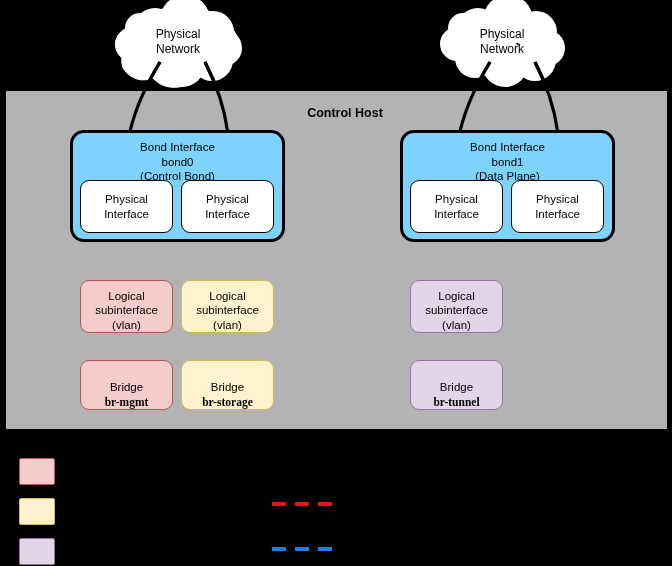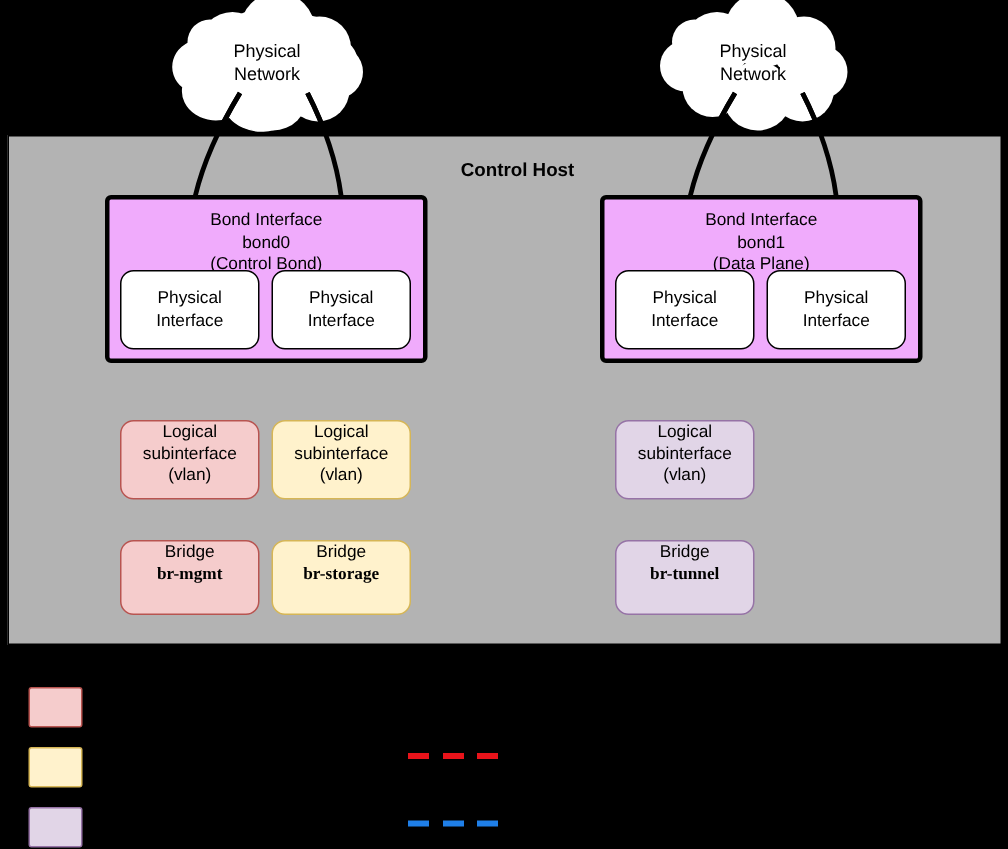--- a/index.html
+++ b/index.html
@@ -7,32 +7,32 @@
        font-family:"Liberation Sans",sans-serif;color:#000;}
   #stage{position:absolute;inset:0;width:672px;height:566px;}
 
   .host-panel{position:absolute;left:5px;top:90px;width:663px;height:340px;
               background:#b3b3b3;border:1px solid #000;box-sizing:border-box;}
   .host-title{position:absolute;left:300px;top:106px;width:90px;text-align:center;
               font-size:12.5px;font-weight:bold;color:#000;}
 
   .cloud-label{position:absolute;text-align:center;font-size:12px;line-height:15px;color:#000;}
 
-  .bond-box{position:absolute;background:#f0abfc;border:3px solid #000;border-radius:4px;
+  .bond-box{position:absolute;background:#7dd3fc;border:3px solid #000;border-radius:14px;
             box-sizing:border-box;}
   .bond-text{position:absolute;text-align:center;font-size:11.5px;line-height:14.5px;color:#000;
              width:100%;left:0;top:7px;}
   .bond-text b{font-weight:normal;}
 
   .phy-box{position:absolute;background:#fff;border:1.6px solid #000;border-radius:9px;
            box-sizing:border-box;display:flex;align-items:center;justify-content:center;
            text-align:center;font-size:11.5px;line-height:14.5px;color:#000;}
 
   .node{position:absolute;border-radius:9px;box-sizing:border-box;
-        display:flex;align-items:flex-start;justify-content:center;text-align:center;
+        display:flex;align-items:flex-end;justify-content:center;text-align:center;
         font-size:11.5px;line-height:14.5px;color:#000;}
   .node b{font-weight:bold;font-family:Liberation Serif, serif;}
   .c-pink{background:#f5cccc;border:1.8px solid #b85450;}
   .c-yellow{background:#fff2cc;border:1.8px solid #d6b656;}
   .c-purple{background:#e1d5e7;border:1.8px solid #9673a6;}
 
   .sw{position:absolute;width:36px;height:27px;border-radius:2px;box-sizing:border-box;}
   .leg-label{position:absolute;font-size:12px;color:#000;white-space:nowrap;}
   .leg-line{position:absolute;height:4px;}
   .dash-red{background:repeating-linear-gradient(to right,#e8131a 0 14px,transparent 14px 23px);}

